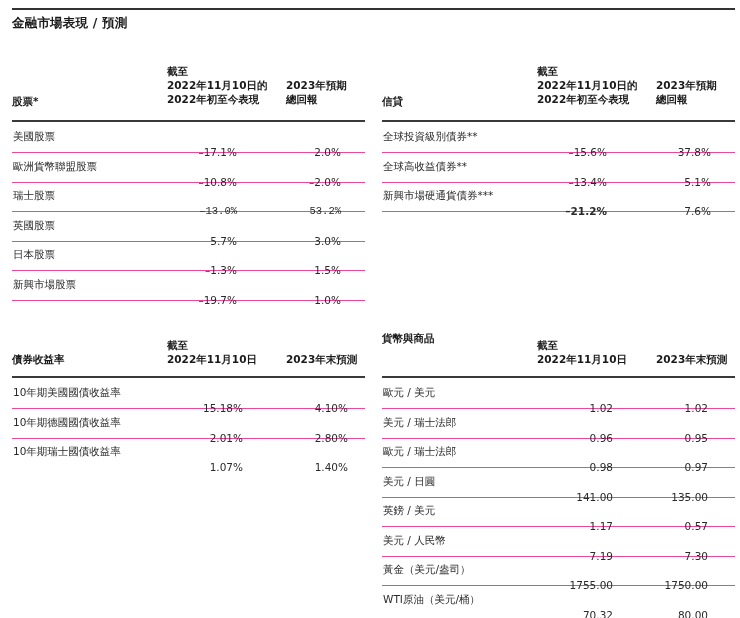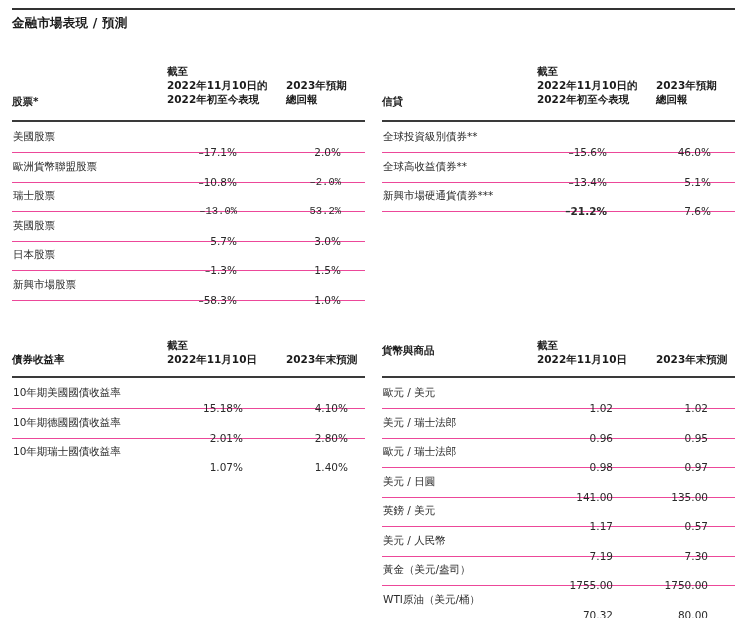--- a/index.html
+++ b/index.html
@@ -30,57 +30,57 @@
   <div class="hline" style="top:120px;"></div>
 
   <div class="row" style="top:122px;">
     <span class="lbl">美國股票</span>
     <span class="v1" style="right:128px;">–17.1%</span>
     <span class="v2" style="right:24px;">2.0%</span>
   </div>
   <div class="row" style="top:152px;">
     <span class="lbl">歐洲貨幣聯盟股票</span>
     <span class="v1" style="right:128px;">–10.8%</span>
-    <span class="v2" style="right:24px;font-family:Liberation Mono, monospace;">–2.0%</span>
+    <span class="v2" style="right:24px;">–2.0%</span>
   </div>
   <div class="row" style="top:181px;font-family:Liberation Mono, monospace;">
     <span class="lbl">瑞士股票</span>
     <span class="v1" style="right:128px;">–13.0%</span>
     <span class="v2" style="right:24px;">53.2%</span>
   </div>
   <div class="row" style="top:211px;">
     <span class="lbl">英國股票</span>
     <span class="v1" style="right:128px;">5.7%</span>
     <span class="v2" style="right:24px;">3.0%</span>
   </div>
   <div class="row" style="top:240px;">
     <span class="lbl">日本股票</span>
     <span class="v1" style="right:128px;">–1.3%</span>
     <span class="v2" style="right:24px;">1.5%</span>
   </div>
   <div class="row" style="top:270px;">
     <span class="lbl">新興市場股票</span>
-    <span class="v1" style="right:128px;">–58.3%</span>
+    <span class="v1" style="right:128px;">–19.7%</span>
     <span class="v2" style="right:24px;">1.0%</span>
   </div>
 </div>
 
 <div class="tbl" style="left:382px; top:0; width:353px;">
   <div class="hcell" style="left:155px; top:65px;">截至</div>
   <div class="hcell" style="left:155px; top:79px;">2022年11月10日的</div>
   <div class="hcell" style="left:155px; top:93px;">2022年初至今表現</div>
   <div class="hcell" style="left:274px; top:79px;">2023年預期</div>
   <div class="hcell" style="left:274px; top:93px;">總回報</div>
   <div class="hcell" style="left:0; top:95px;">信貸</div>
   <div class="hline" style="top:120px;"></div>
 
   <div class="row" style="top:122px;">
     <span class="lbl">全球投資級別債券**</span>
     <span class="v1" style="right:128px;">–15.6%</span>
-    <span class="v2" style="right:24px;">46.0%</span>
+    <span class="v2" style="right:24px;">37.8%</span>
   </div>
   <div class="row" style="top:152px;">
     <span class="lbl">全球高收益債券**</span>
     <span class="v1" style="right:128px;">–13.4%</span>
     <span class="v2" style="right:24px;">5.1%</span>
   </div>
   <div class="row" style="top:181px;">
     <span class="lbl">新興市場硬通貨債券***</span>
     <span class="v1" style="right:128px;font-weight:bold;">–21.2%</span>
     <span class="v2" style="right:24px;">7.6%</span>
@@ -108,21 +108,21 @@
     <span class="lbl">10年期瑞士國債收益率</span>
     <span class="v1" style="right:122px;">1.07%</span>
     <span class="v2" style="right:17px;">1.40%</span>
   </div>
 </div>
 
 <div class="tbl" style="left:382px; top:0; width:353px;">
   <div class="hcell" style="left:155px; top:339px;">截至</div>
   <div class="hcell" style="left:155px; top:353px;">2022年11月10日</div>
   <div class="hcell" style="left:274px; top:353px;">2023年末預測</div>
-  <div class="hcell" style="left:0; top:344px;">貨幣與商品</div>
+  <div class="hcell" style="left:0; top:332px;">貨幣與商品</div>
   <div class="hline" style="top:376px;"></div>
 
   <div class="row" style="top:378px;">
     <span class="lbl">歐元 / 美元</span>
     <span class="v1" style="right:122px;">1.02</span>
     <span class="v2" style="right:27px;">1.02</span>
   </div>
   <div class="row" style="top:408px;">
     <span class="lbl">美元 / 瑞士法郎</span>
     <span class="v1" style="right:122px;">0.96</span>

